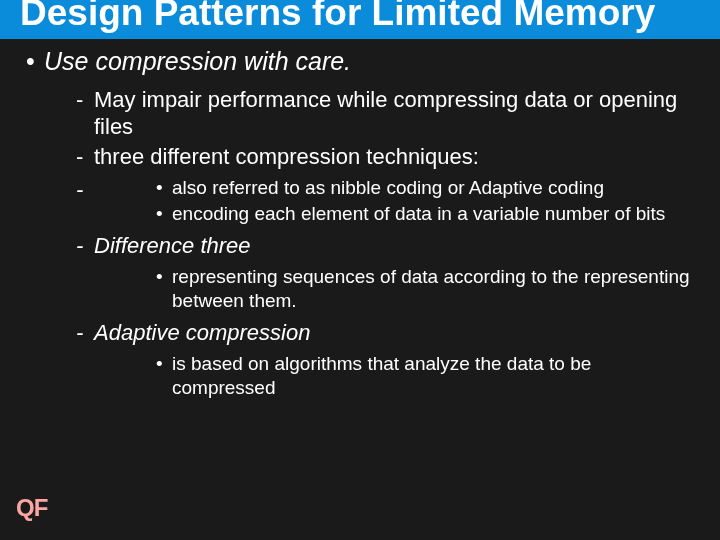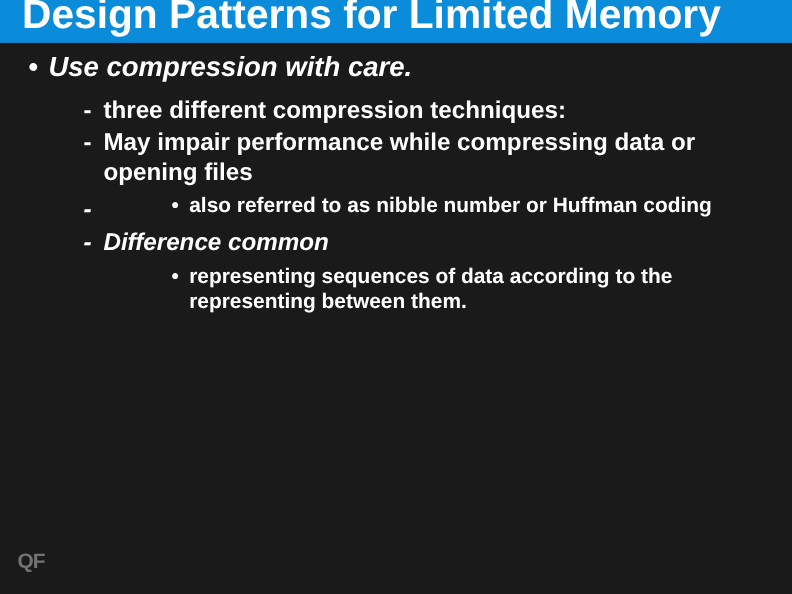--- a/index.html
+++ b/index.html
@@ -38,21 +38,20 @@
   }
   ul { list-style: none; margin: 0; padding: 0; }
   li { margin: 0; padding: 0; }
 
   .lvl1 > li {
     font-size: 25px;
     font-style: italic;
     padding-left: 18px;
     position: relative;
     margin-bottom: 6px;
-    font-weight: bold;
   }
   .lvl1 > li::before {
     content: "•";
     position: absolute;
     left: 0;
     top: 0;
     font-style: normal;
   }
 
   .lvl2 {
@@ -91,52 +90,59 @@
     position: absolute;
     left: 62px;
     top: 0;
   }
 
   .logo {
     position: absolute;
     left: 16px;
     bottom: 12px;
     font-family: "Arial Narrow", Arial, sans-serif;
-    font-size: 19px;
+    font-size: 24px;
     letter-spacing: -1px;
-    color: #737373;
+    color: #fca5a5;
     font-weight: 700;
   }
 </style>
 </head>
 <body>
 
 <div class="slide">
 
   <div class="title-bar">
     <h1>Design Patterns for Limited Memory</h1>
   </div>
 
   <div class="content">
     <ul class="lvl1">
       <li>
         <span>Use compression with care.</span>
 
         <ul class="lvl2">
+          <li>May impair performance while compressing data or opening files</li>
           <li>three different compression techniques:</li>
-          <li>May impair performance while compressing data or opening files</li>
           <li class="italic">
             <ul class="lvl3">
-              <li>also referred to as nibble number or Huffman coding</li>
+              <li>also referred to as nibble coding or Adaptive coding</li>
+              <li>encoding each element of data in a variable number of bits</li>
             </ul>
           </li>
           <li class="italic">
-            <span>Difference common</span>
+            <span>Difference three</span>
             <ul class="lvl3">
               <li>representing sequences of data according to the representing between them.</li>
+            </ul>
+          </li>
+          <li class="italic">
+            <span>Adaptive compression</span>
+            <ul class="lvl3">
+              <li>is based on algorithms that analyze the data to be compressed</li>
             </ul>
           </li>
         </ul>
       </li>
     </ul>
   </div>
 
   <div class="logo">QF</div>
 </div>
 

